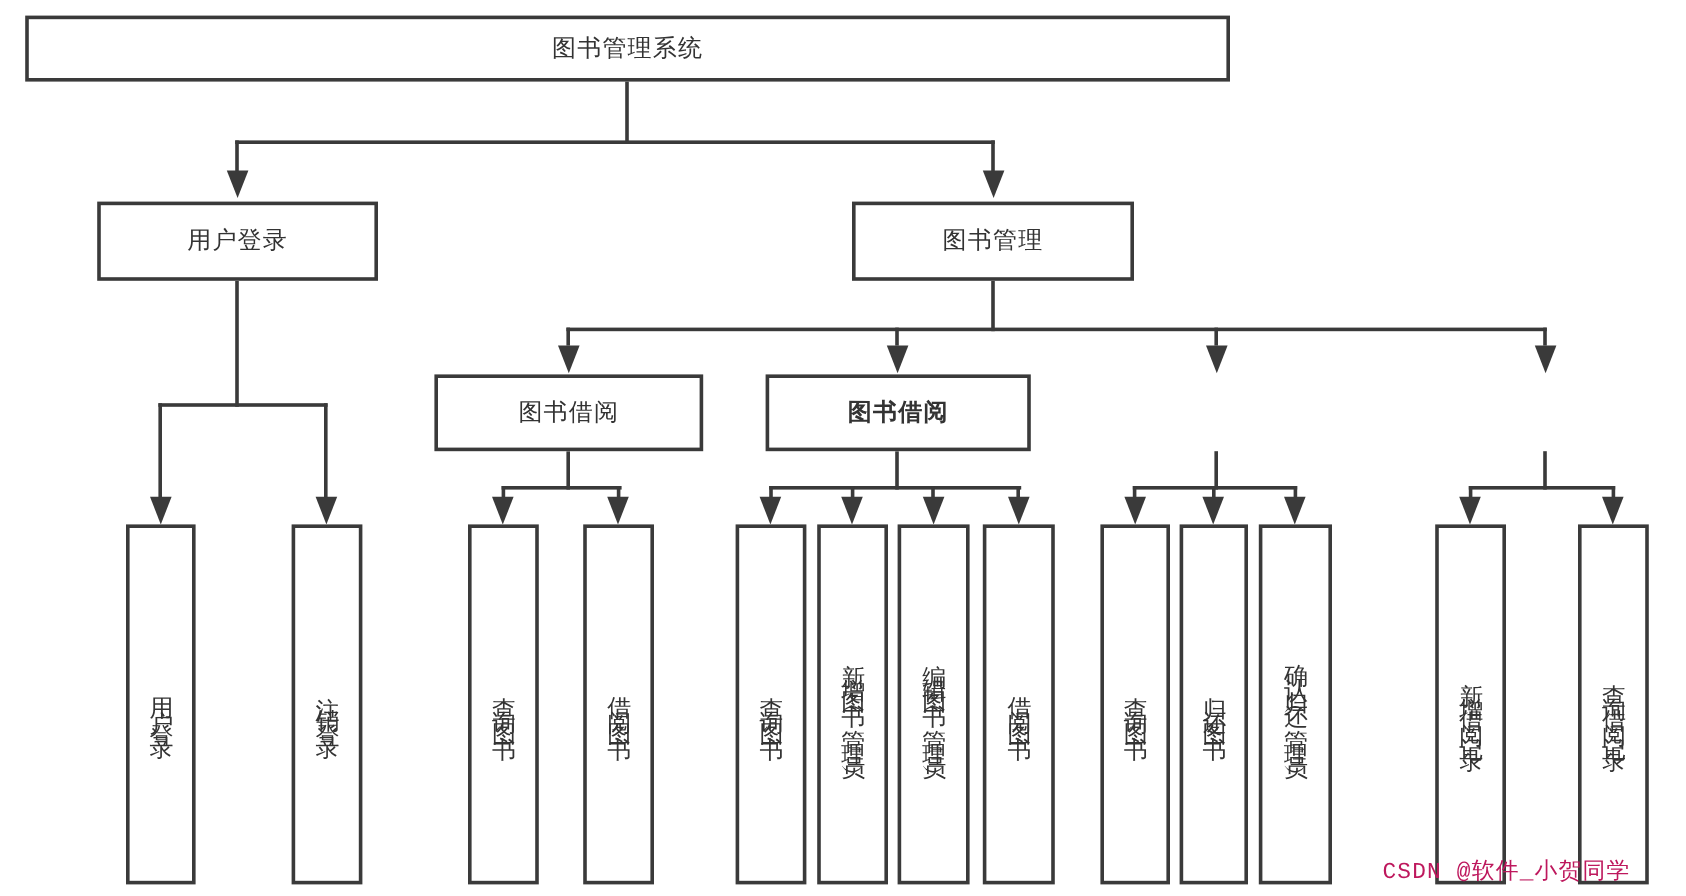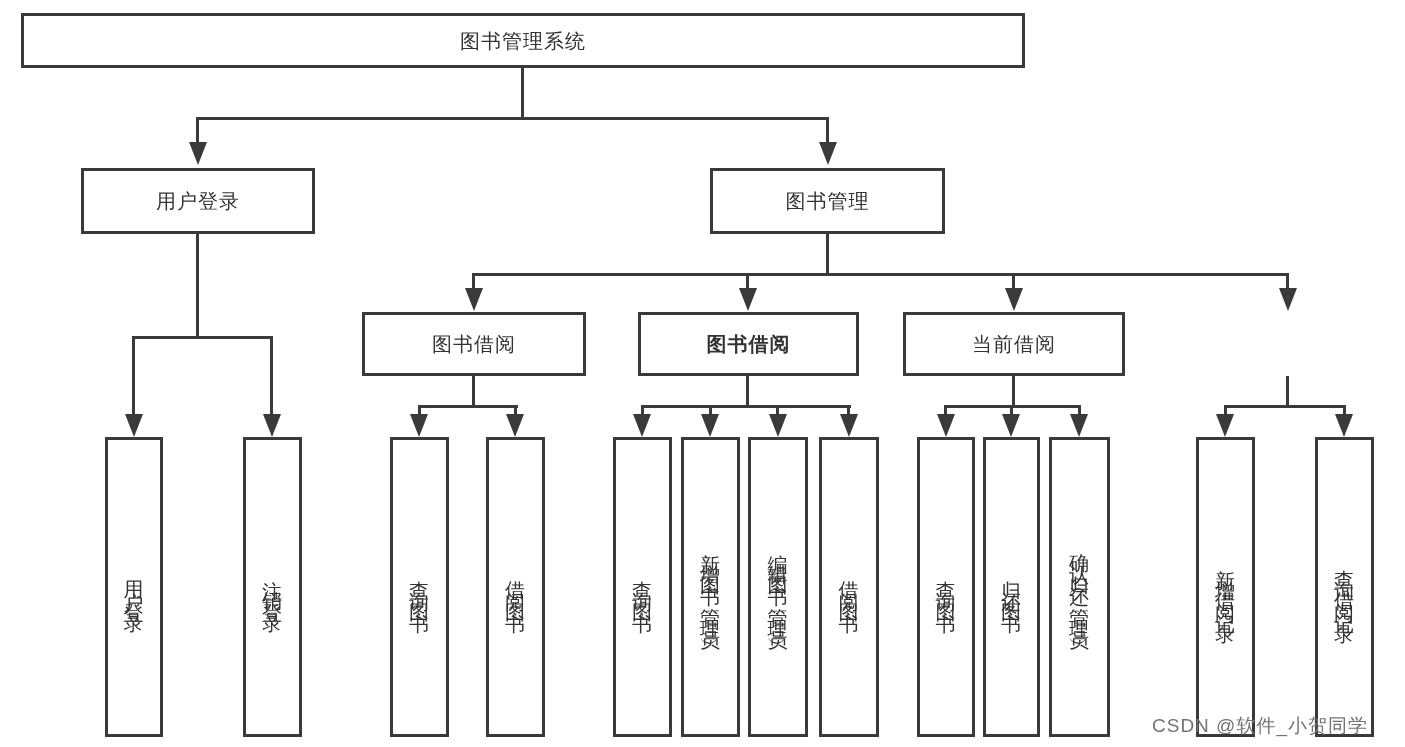--- a/index.html
+++ b/index.html
@@ -50,24 +50,25 @@
     border-left: 9px solid transparent;
     border-right: 9px solid transparent;
     border-top: 23px solid #3a3a3a;
     z-index: 1;
   }
   .watermark {
     position: absolute;
     left: 1152px;
     top: 713px;
     font-size: 19px;
-    color: #737373;
+    color: #be185d;
     letter-spacing: 1px;
     white-space: nowrap;
     z-index: 5;
+    font-family: Liberation Mono, monospace;
   }
 </style>
 </head>
 <body>
 
 <div class="canvas">
 
   <div class="box hbox" style="left:21px; top:13px; width:1004px; height:55px;">
     <span>图书管理系统</span>
   </div>
@@ -102,23 +103,20 @@
   <div class="arrow" style="left:465px; top:288px;"></div>
   <div class="arrow" style="left:739px; top:288px;"></div>
   <div class="arrow" style="left:1005px; top:288px;"></div>
   <div class="arrow" style="left:1279px; top:288px;"></div>
 
   <div class="box hbox" style="left:362px; top:312px; width:224px; height:64px;">
     <span>图书借阅</span>
   </div>
   <div class="box hbox" style="left:638px; top:312px; width:221px; height:64px;font-weight:bold;">
     <span>图书借阅</span>
-  </div>
-  <div class="box hbox" style="left:903px; top:312px; width:222px; height:64px;">
-    <span>当前借阅</span>
   </div>
 
   <div class="line" style="left:472px; top:376px; width:3px; height:32px;"></div>
   <div class="line" style="left:418px; top:405px; width:100px; height:3px;"></div>
   <div class="line" style="left:418px; top:405px; width:3px; height:12px;"></div>
   <div class="line" style="left:514px; top:405px; width:3px; height:12px;"></div>
   <div class="arrow" style="left:410px; top:414px;"></div>
   <div class="arrow" style="left:506px; top:414px;"></div>
 
   <div class="line" style="left:746px; top:376px; width:3px; height:32px;"></div>

